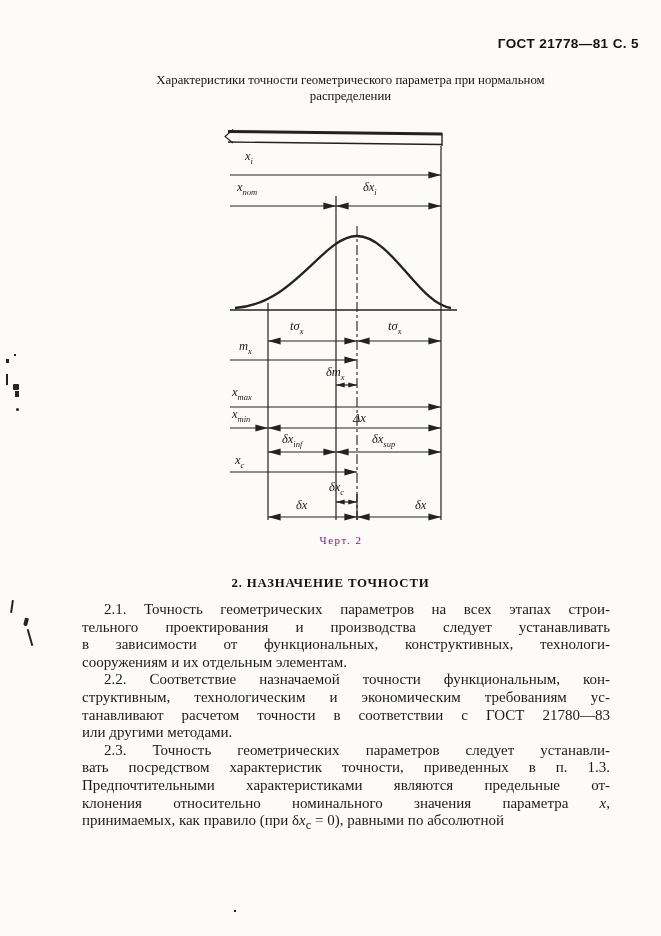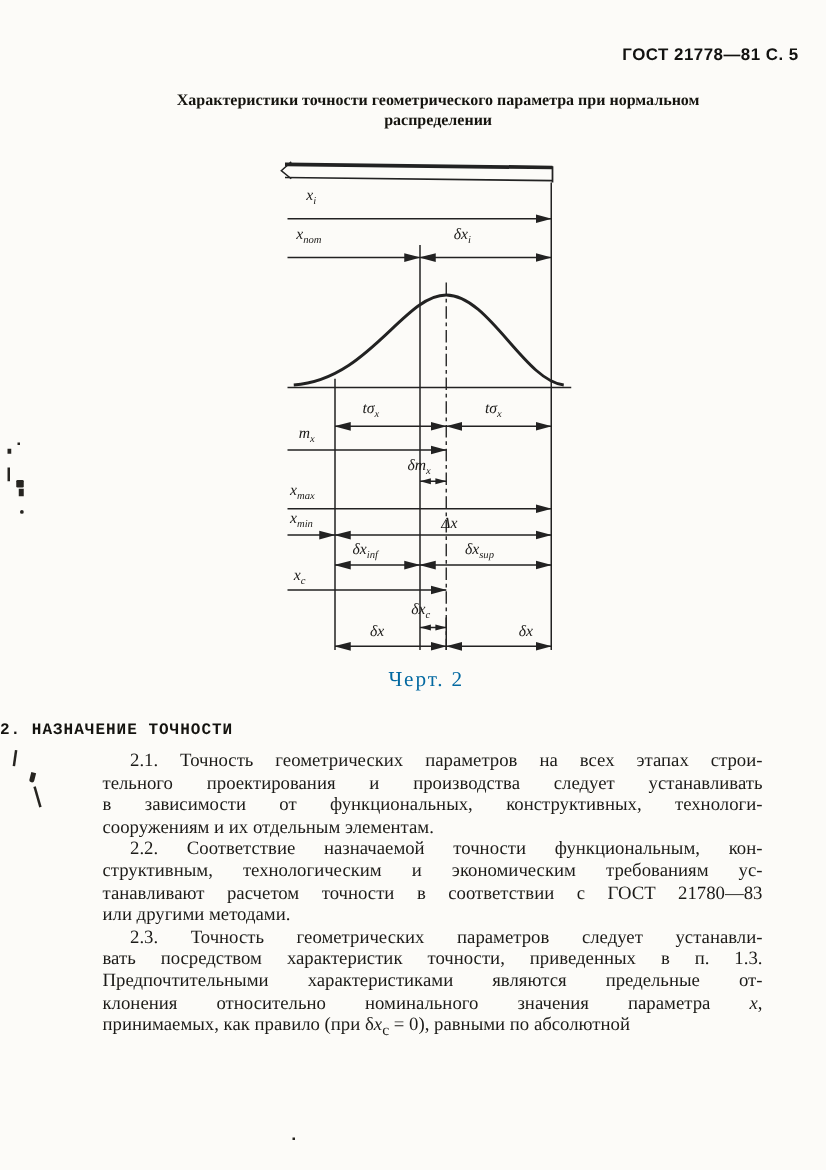--- a/index.html
+++ b/index.html
@@ -10,38 +10,38 @@
   }
   
   #doc-ref{
     position:absolute; top:36px; right:22px;
     font-family:"Liberation Sans", sans-serif;
     font-weight:bold; font-size:13.5px; letter-spacing:.4px; color:#121210;
   }
   
   #title{
     position:absolute; top:72px; left:60px; right:20px;
-    text-align:center; font-weight:bold; font-size:12.8px; line-height:16px; color:#15140f;
+    text-align:center; font-weight:normal; font-size:12.8px; line-height:16px; color:#15140f;
   }
   
   #figure{ position:absolute; left:195px; top:122px; width:280px; height:440px; }
   #figure svg{ position:absolute; left:0; top:0; }
   .flabel{
     position:absolute; font-style:italic; font-size:12.5px; line-height:12px;
     color:#1b1a18; white-space:nowrap;
   }
   .flabel sub{ font-size:8.5px; font-style:italic; }
   #fig-caption{
     position:absolute; left:0; right:0; top:412px; text-align:center;
-    font-size:17px; letter-spacing:1.5px; font-style:normal; color:#0369a1; padding-left:12px;
+    font-size:11px; letter-spacing:1.5px; font-style:normal; color:#701a75; padding-left:12px;
   }
   
   #section-heading{
-    position:absolute; top:576px; left:0; right:0; 
-    font-family:Liberation Mono, monospace; font-weight:bold;
+    position:absolute; top:576px; left:0; right:0; text-align:center;
+    font-family:Liberation Serif, serif; font-weight:bold;
     font-size:12.8px; letter-spacing:.8px; color:#14130f;
   }
   
   #body-text{
     position:absolute; left:82px; top:601px; width:528px;
     font-size:15px; line-height:17.6px; color:#1c1b18;
   }
   .tline{ text-align:justify; text-align-last:justify; }
   .tline-first{ text-indent:22px; }
   .tline-last{ text-align-last:left; }

